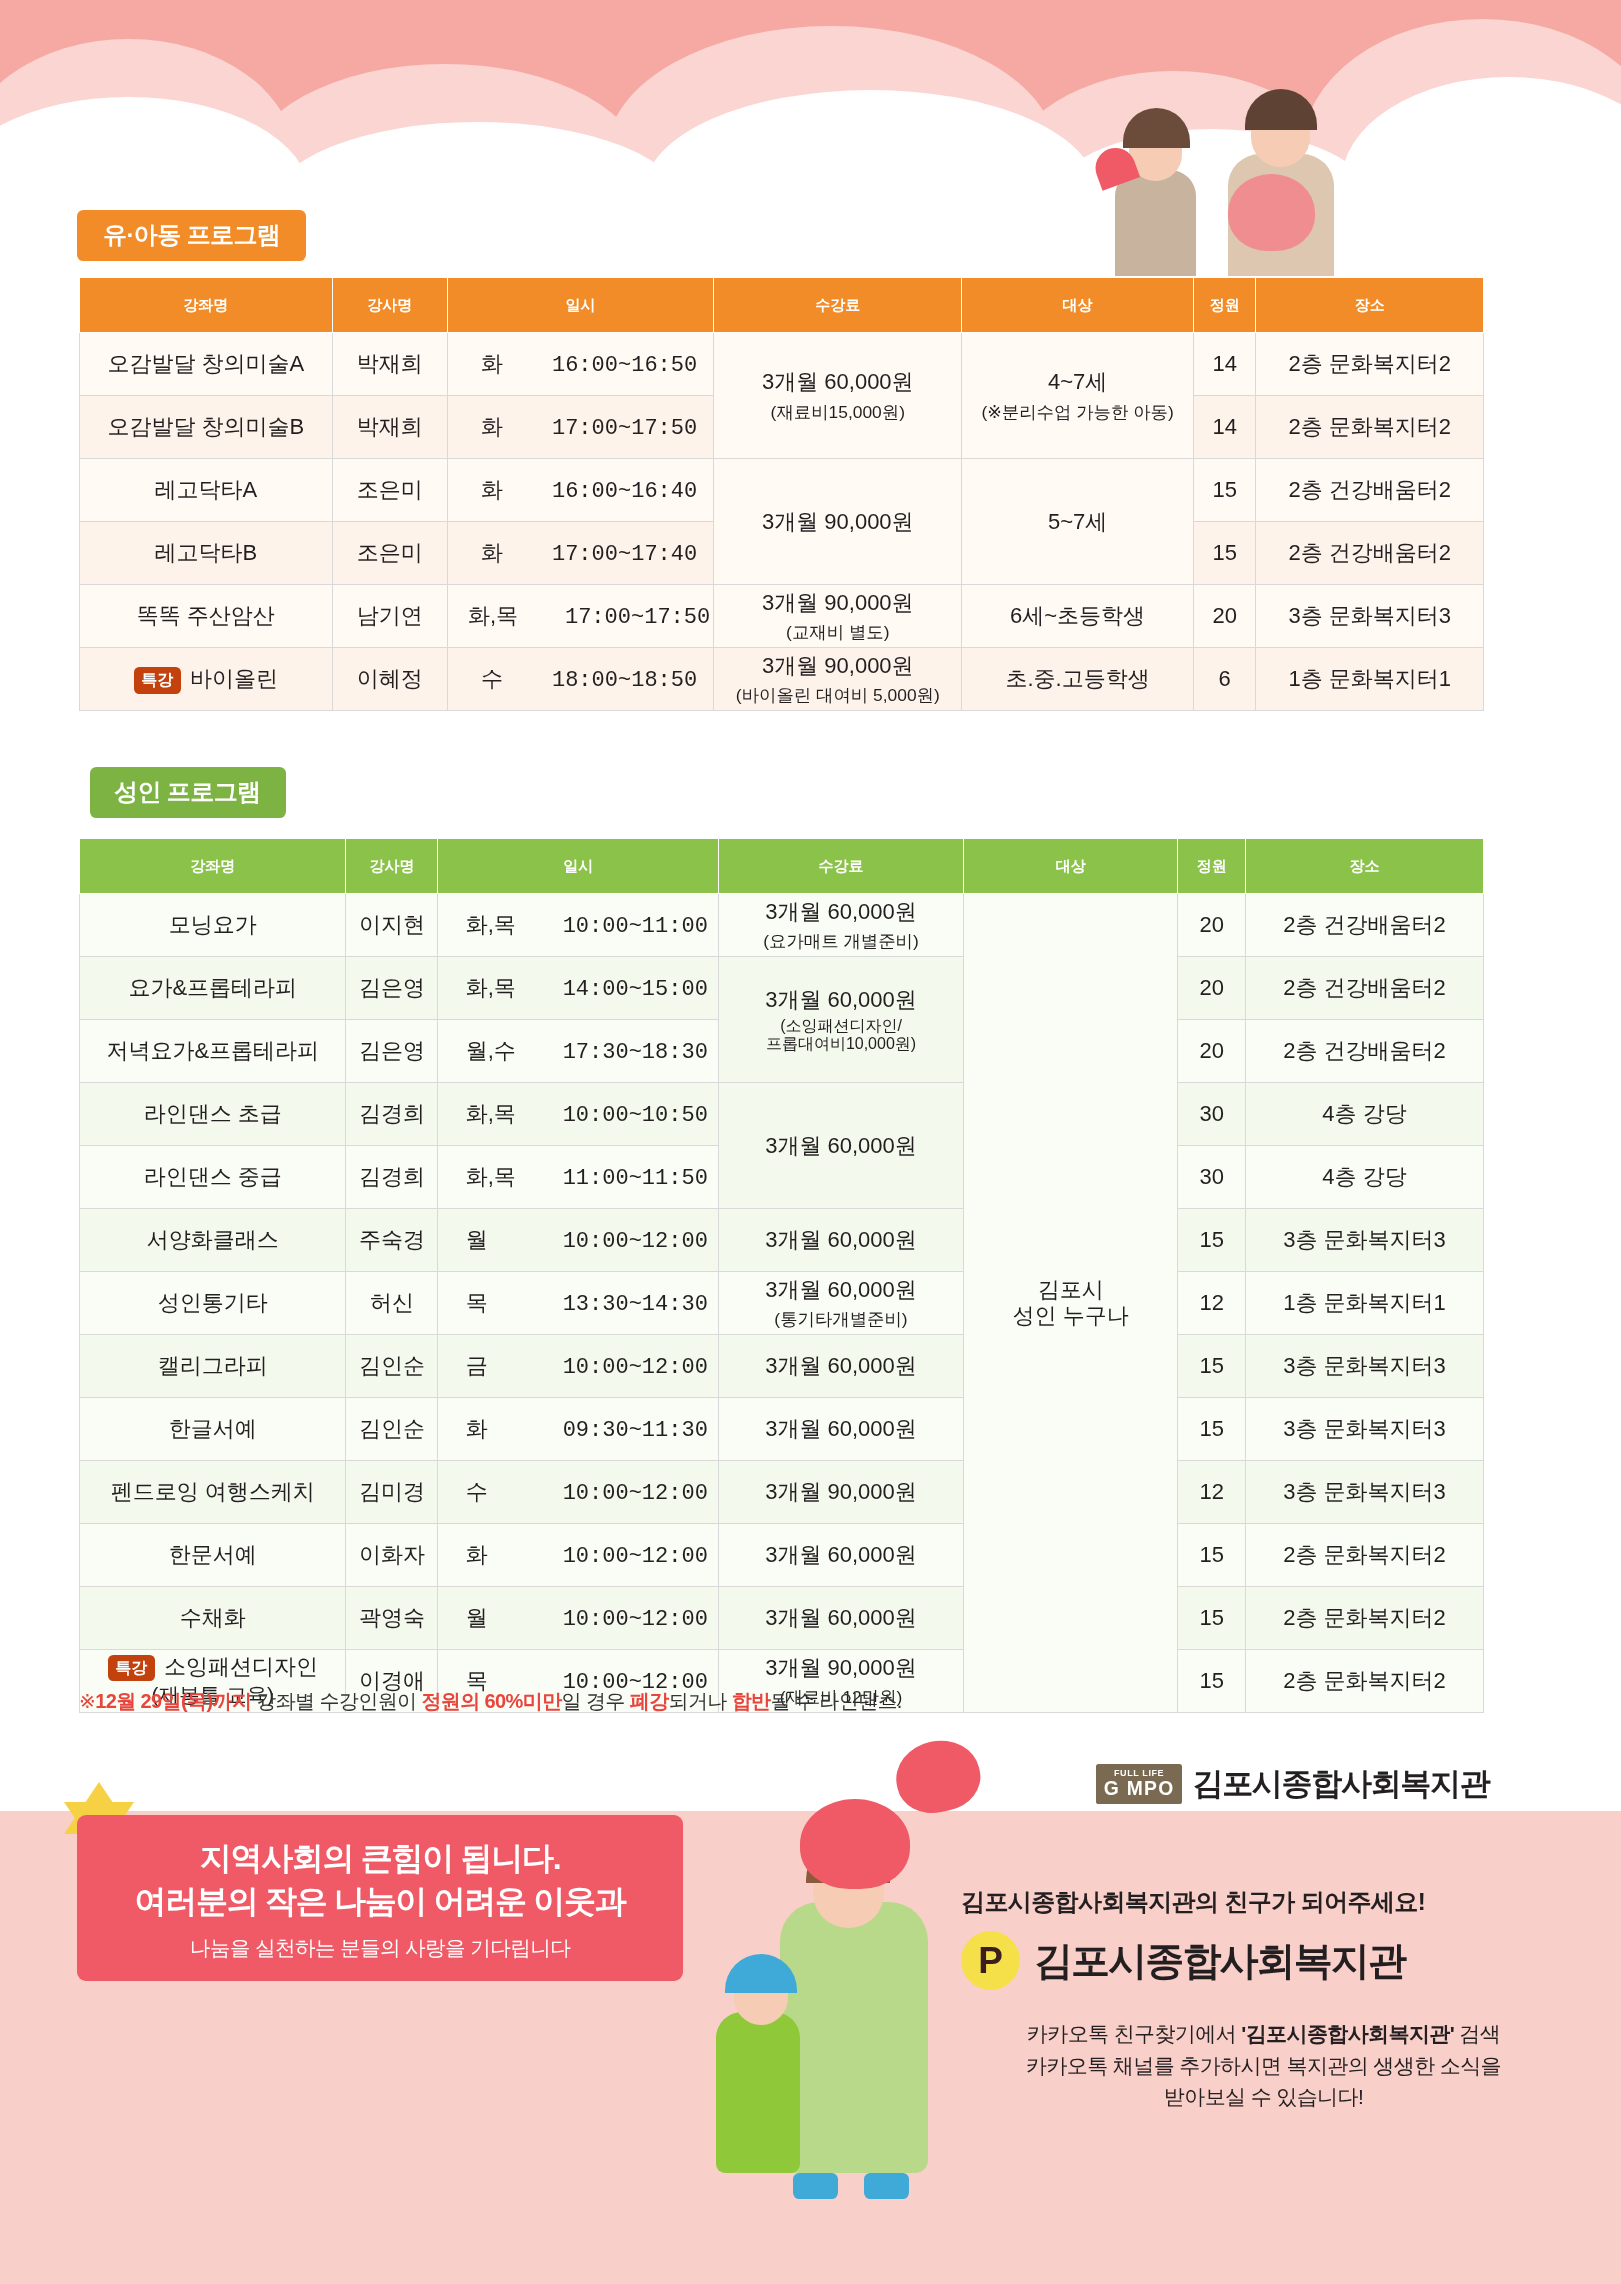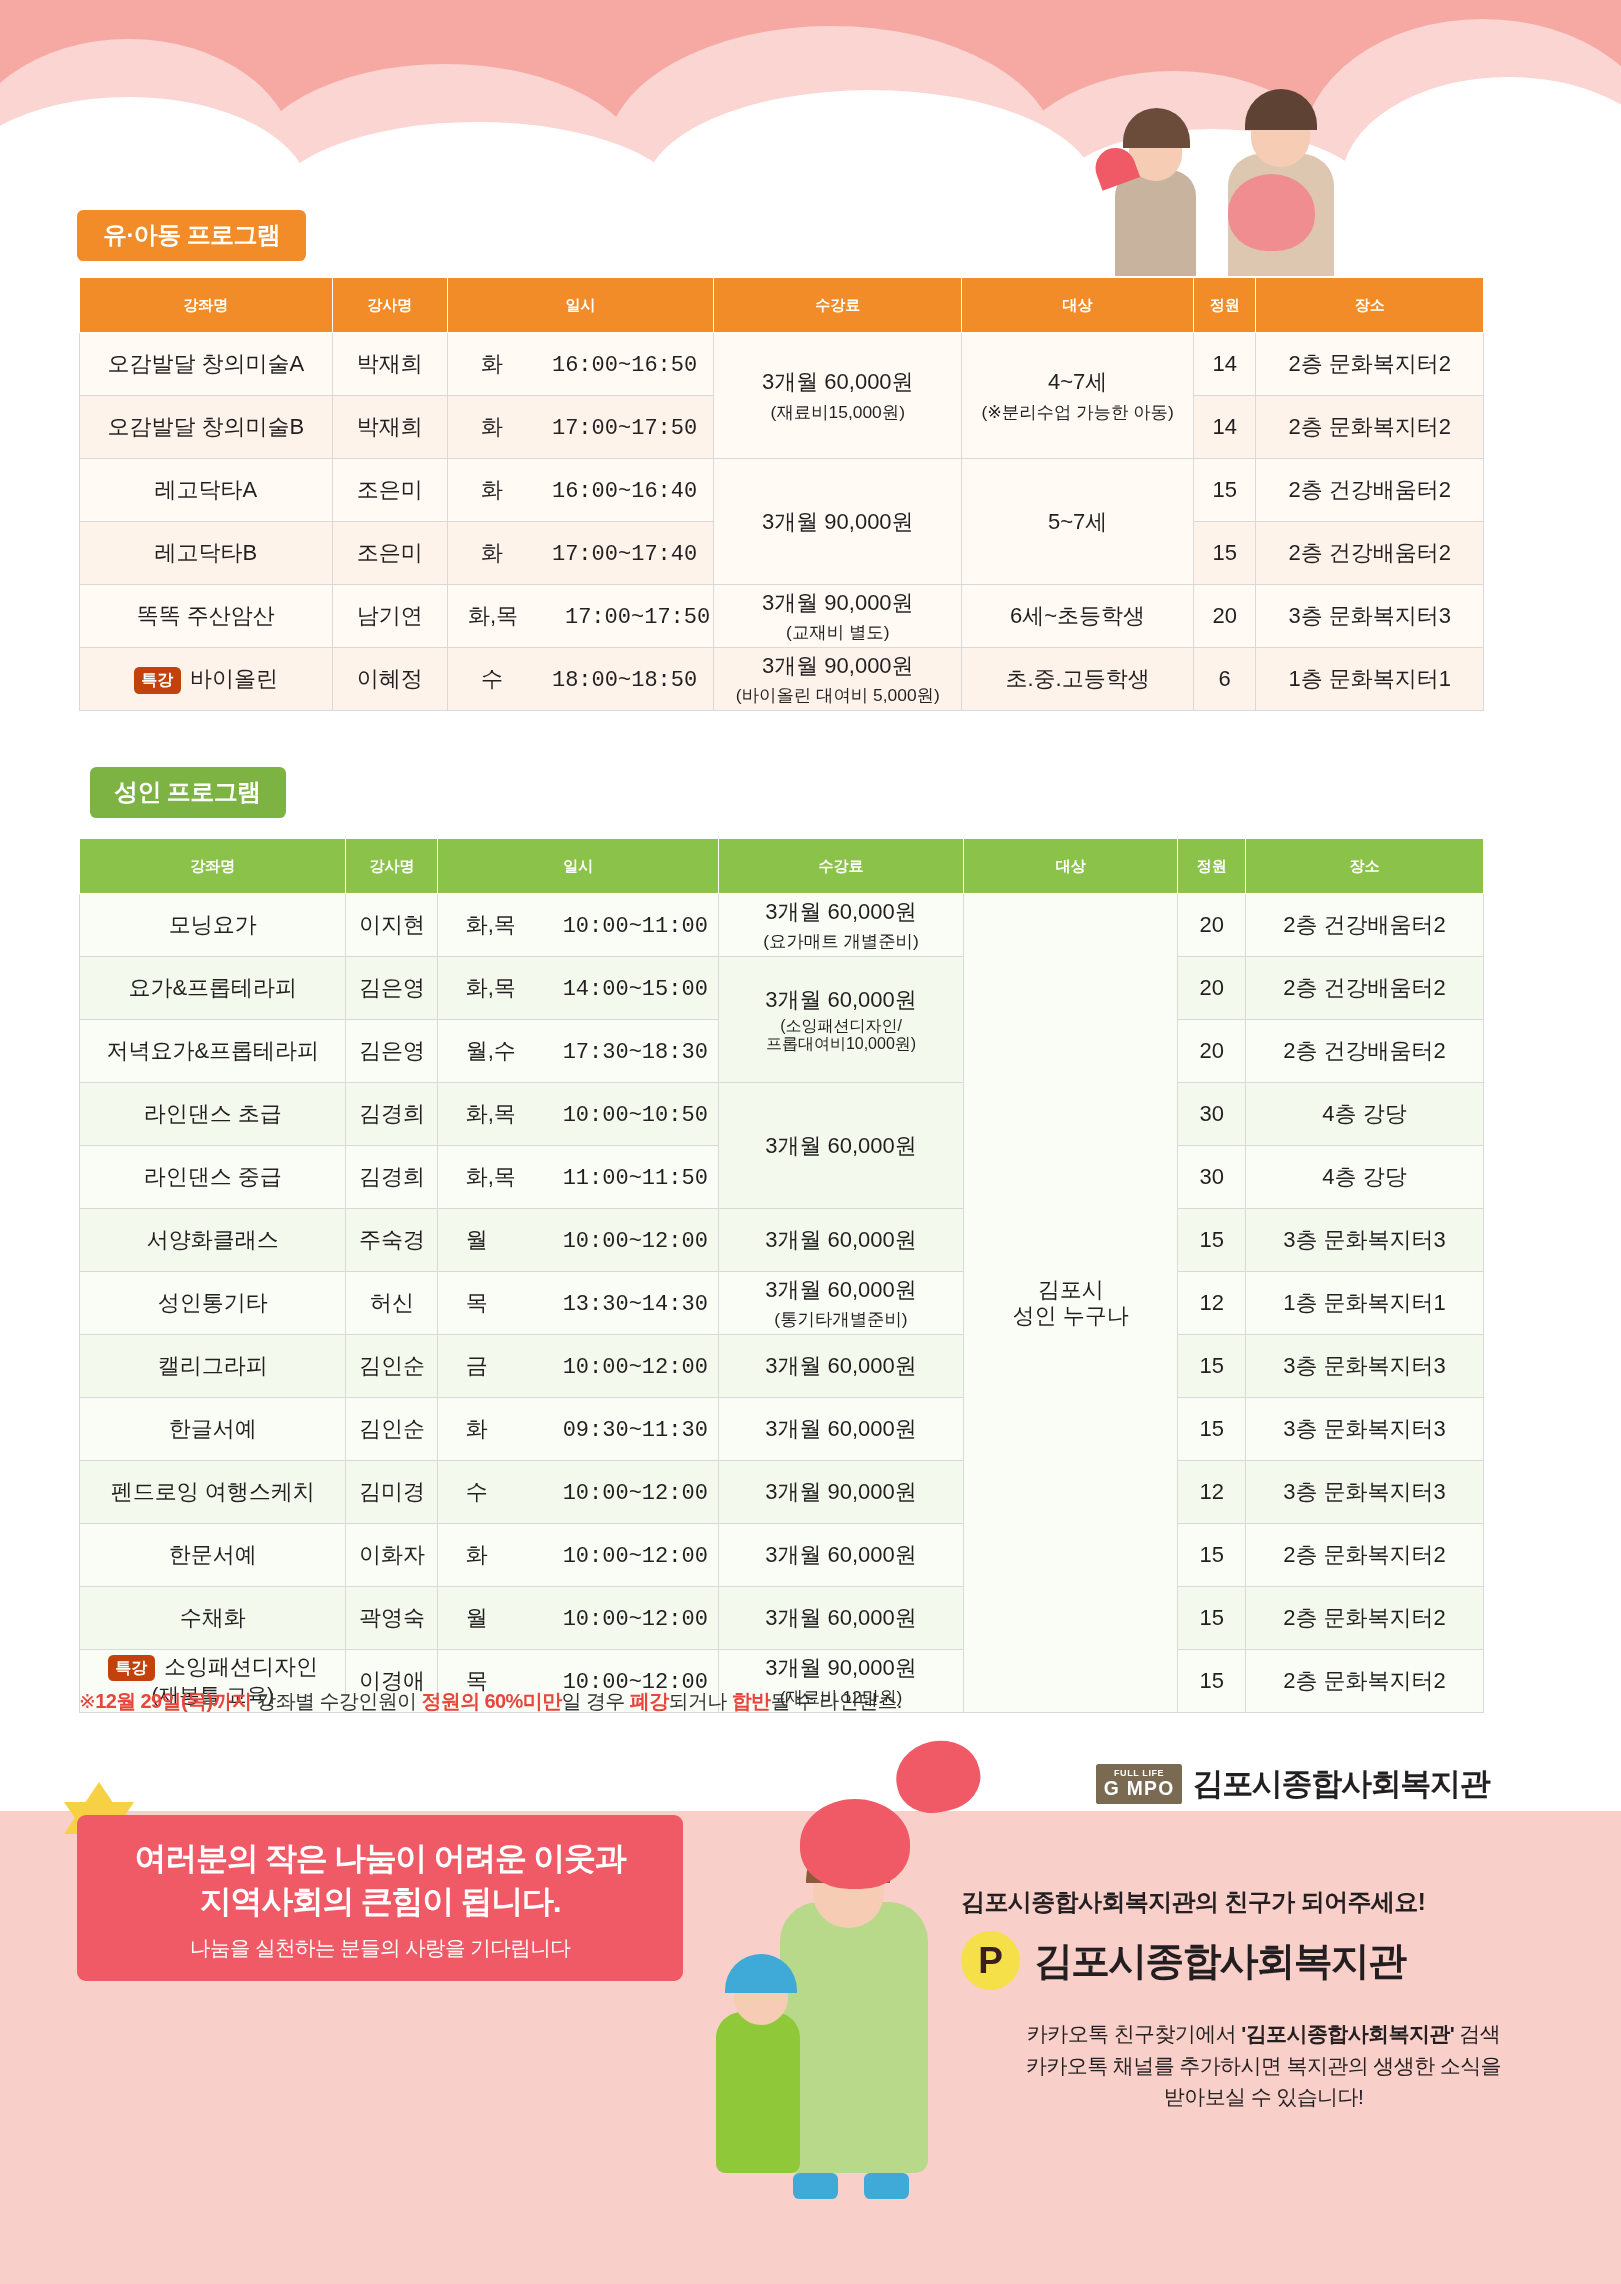--- a/index.html
+++ b/index.html
@@ -469,22 +469,22 @@
       <td>2층 문화복지터2</td>
     </tr>
   </tbody>
     </table>
 
   <div class="note" style="position:absolute;left:79px;top:1676px;">
     <span>※</span><span class="red">12월 29일(목)까지</span><span style="color:#333"> 강좌별 수강인원이 </span><span class="red">정원의 60%미만</span><span style="color:#333">일 경우 </span><span class="red">폐강</span><span style="color:#333">되거나 </span><span class="red">합반</span><span style="color:#333">될 수 라인댄스.</span>
   </div>
 
   <div class="donate-box">
+    <div class="l1">지역사회의 큰힘이 됩니다.</div>
     <div class="l1">여러분의 작은 나눔이 어려운 이웃과</div>
-    <div class="l1">지역사회의 큰힘이 됩니다.</div>
     <div class="l2">나눔을 실천하는 분들의 사랑을 기다립니다</div>
   </div>
 
 
   <div class="logo-row">
     <div class="logo-mark">
       <span class="t1">FULL LIFE</span>
       <span class="t2">G MPO</span>
     </div>
     <div class="logo-text">김포시종합사회복지관</div>

